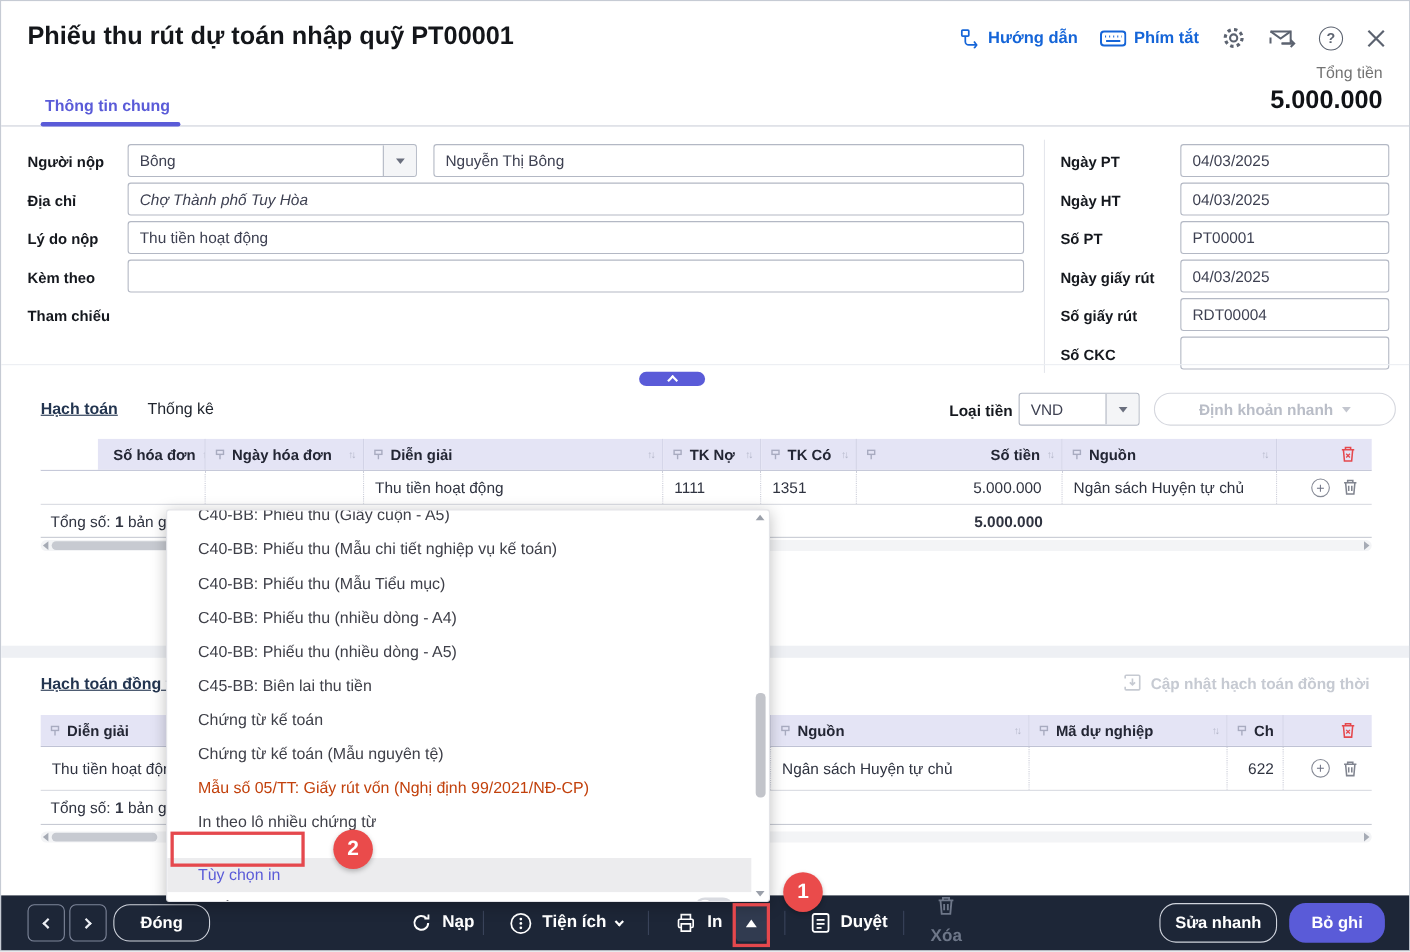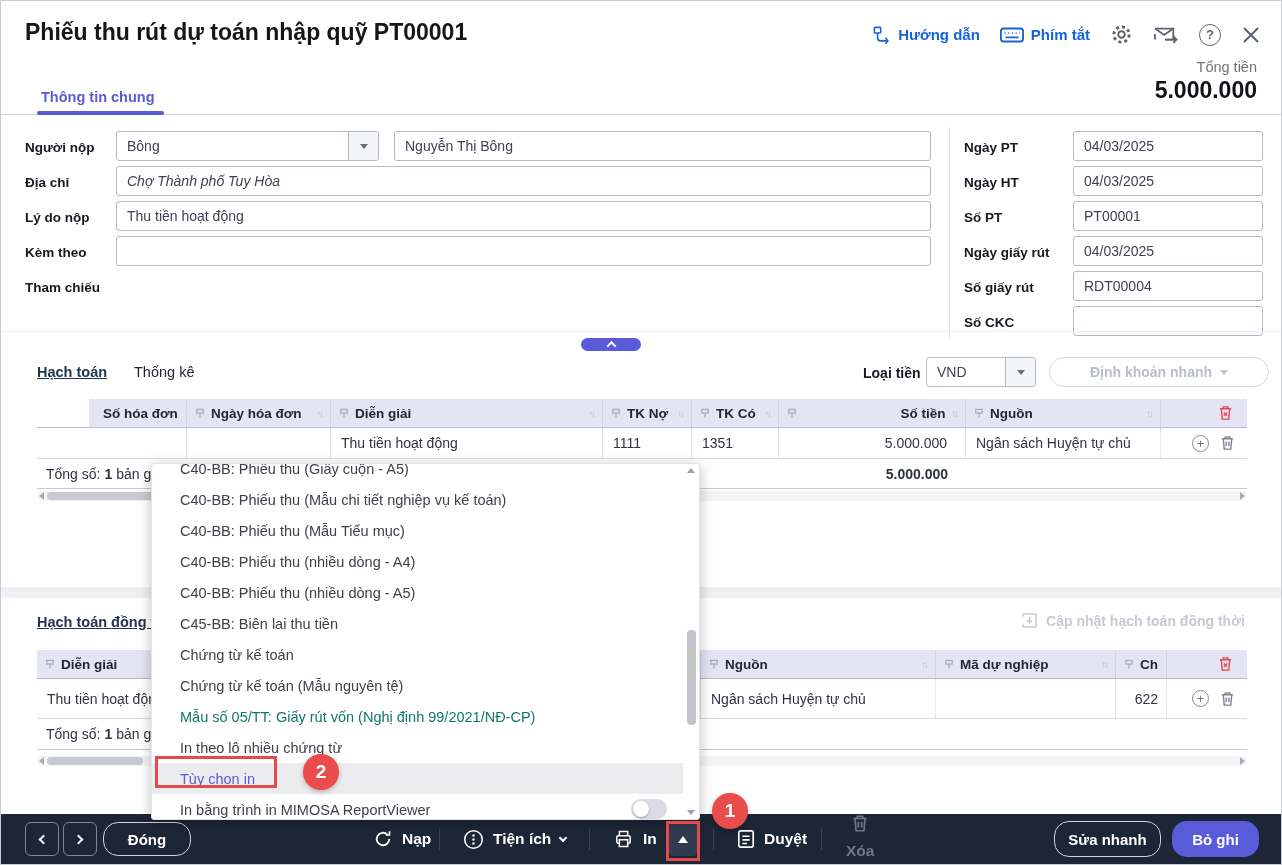--- a/index.html
+++ b/index.html
@@ -58,22 +58,22 @@
   .chev.up { transform:rotate(-135deg) translate(-1px,-1px); }
   .chev.down { transform:rotate(45deg); }
   .chev.left { transform:rotate(135deg); }
   .chev.right { transform:rotate(-45deg); }
 
   
   .menu { left:150px; top:462px; width:549px; height:357px; background:#fff; border:1px solid #e3e4e8; border-radius:3px;
           box-shadow:0 3px 14px rgba(0,0,0,.25); overflow:hidden; z-index:50; }
   .menu-list { margin-top:-11px; }
   .mi { height:31px; display:flex; align-items:center; padding-left:28px; font-size:14.5px; color:#3f4049; cursor:pointer; }
-  .mi.special { color:#0f766e; }
-  .mi.hl { background:#ececee; color:#5a5bd8; width:calc(100% - 16px); }
+  .mi.special { color:#c2410c; }
+  .mi.hl { background:#ececee; color:#5a5bd8; width:calc(100% - 16px);margin-top:17px; }
   .toggle { position:absolute; right:32px; width:36px; height:20px; border-radius:10px; background:#d9dbe1; }
   .toggle .knob { position:absolute; left:2px; top:2px; width:16px; height:16px; border-radius:50%; background:#fff;
                   box-shadow:0 1px 2px rgba(0,0,0,.3); }
   .vscroll { position:absolute; right:2px; top:14px; bottom:14px; width:10px; }
   .vthumb { position:absolute; left:0; width:9px; background:#c2c4ca; border-radius:4px; }
   .sb-up { position:absolute; right:4px; top:4px; width:0; height:0; border-left:4px solid transparent; border-right:4px solid transparent; border-bottom:5px solid #9ba0aa; }
   .sb-dn { position:absolute; right:4px; bottom:4px; width:0; height:0; border-left:4px solid transparent; border-right:4px solid transparent; border-top:5px solid #9ba0aa; }
 
   
   .toolbar { left:0; bottom:0; width:1282px; height:50px; background:#1d2637; z-index:40; }

